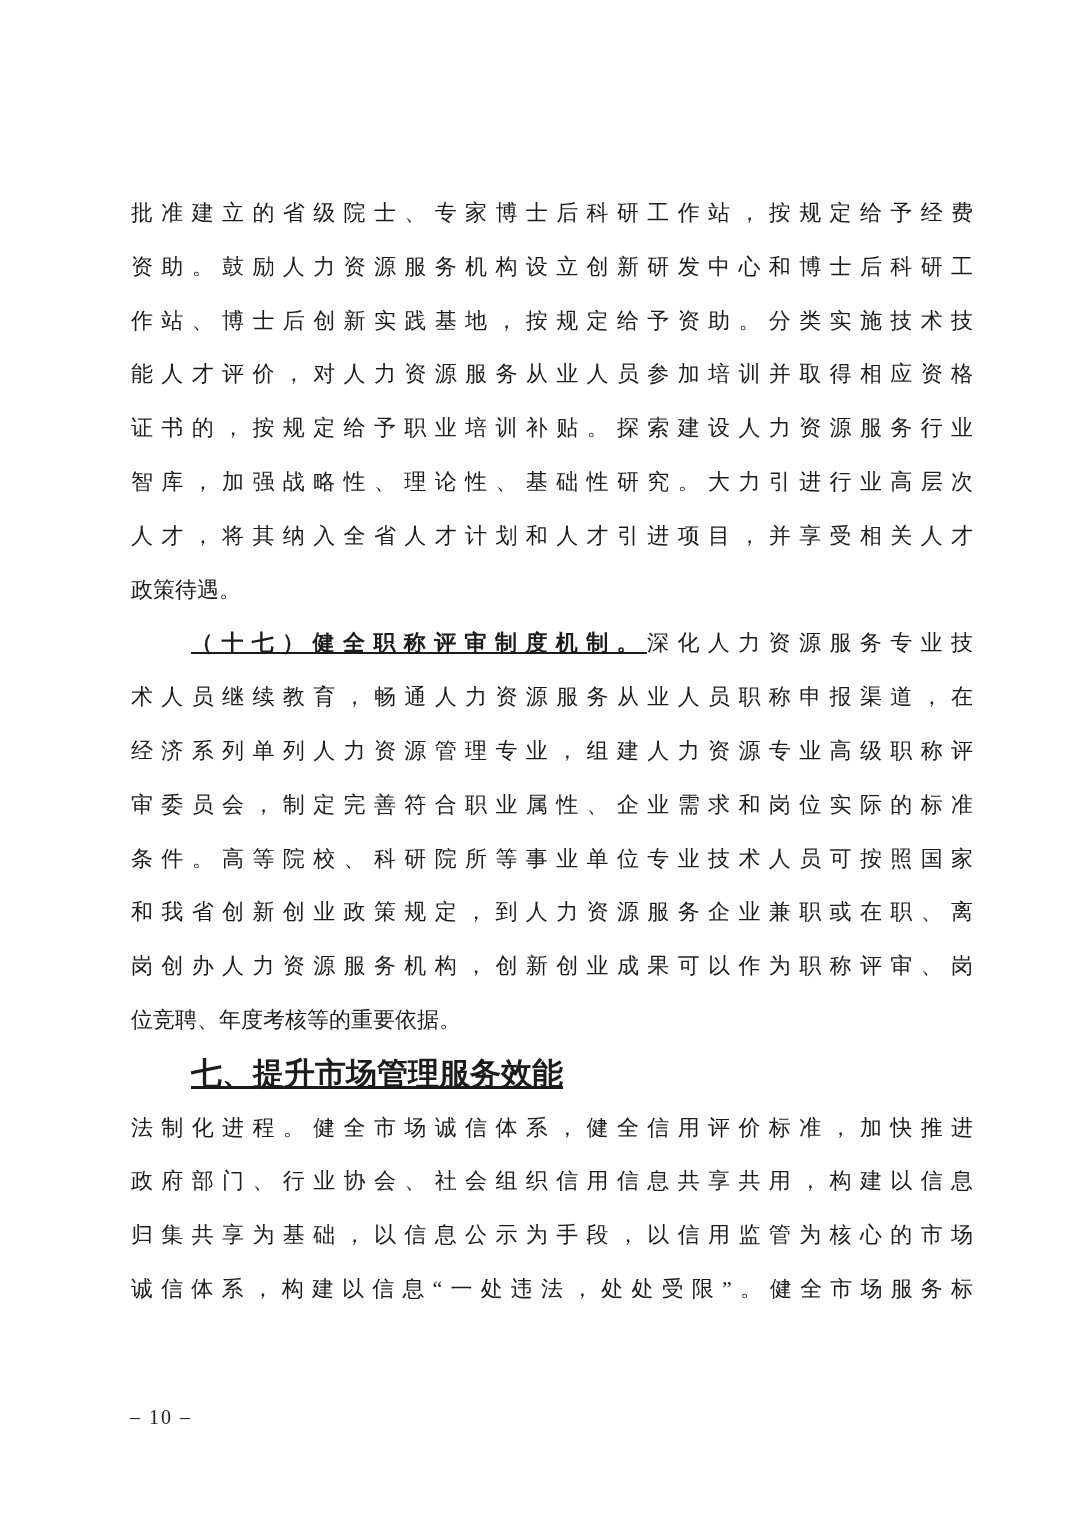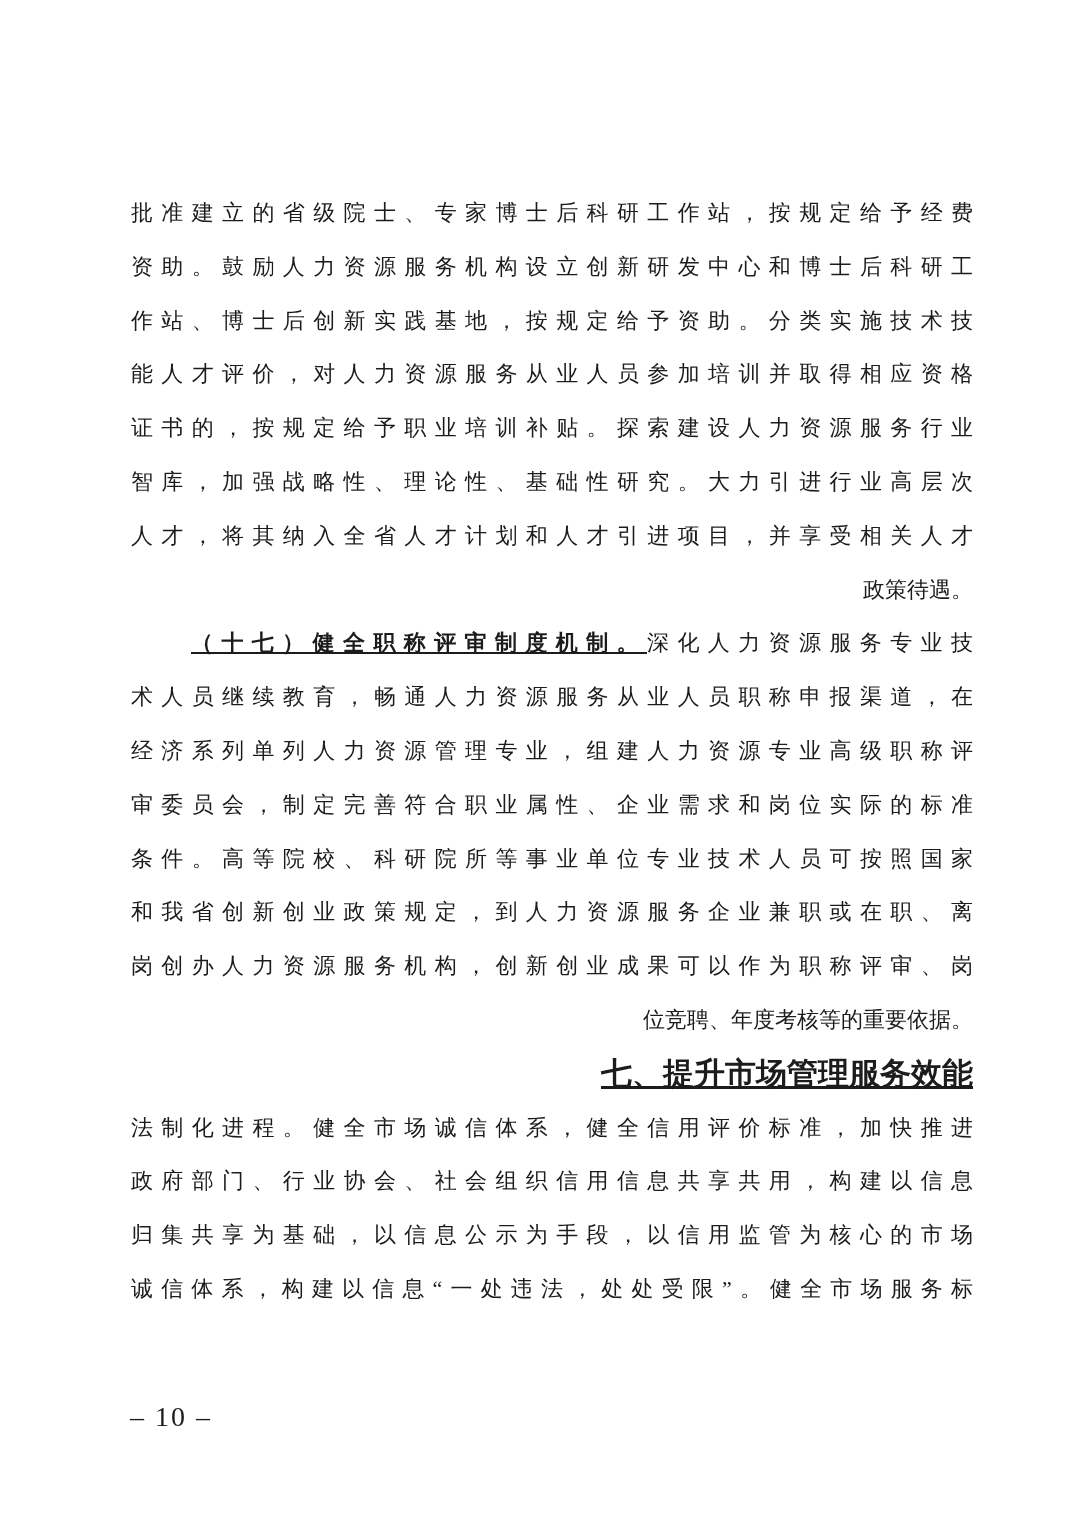--- a/index.html
+++ b/index.html
@@ -29,40 +29,40 @@
     white-space: nowrap;
     letter-spacing: 0;
   }
   .line.fill {
     white-space: normal;
     text-align: justify;
     text-align-last: justify;
     overflow: hidden;
   }
   .line.no-fill {
-    text-align: right;
+    text-align: left;
   }
   .line.indent {
     text-indent: 60px;
   }
   .line.heading {
     font-family: "Liberation Sans", "DejaVu Sans", sans-serif;
     font-weight: bold;
     font-size: 31px;
     text-decoration: underline;
   }
   .lead {
     font-weight: bold;
     text-decoration: underline;
   }
   .page-number {
     position: absolute;
     left: 130px;
     top: 1400px;
-    font-size: 28px;
+    font-size: 20px;
     line-height: 34px;
     letter-spacing: 2px;
     color: #1c1c1c;
     font-family: "Liberation Serif", "DejaVu Serif", serif;
   }
 </style>
 </head>
 <body>
 
 <div class="page">

